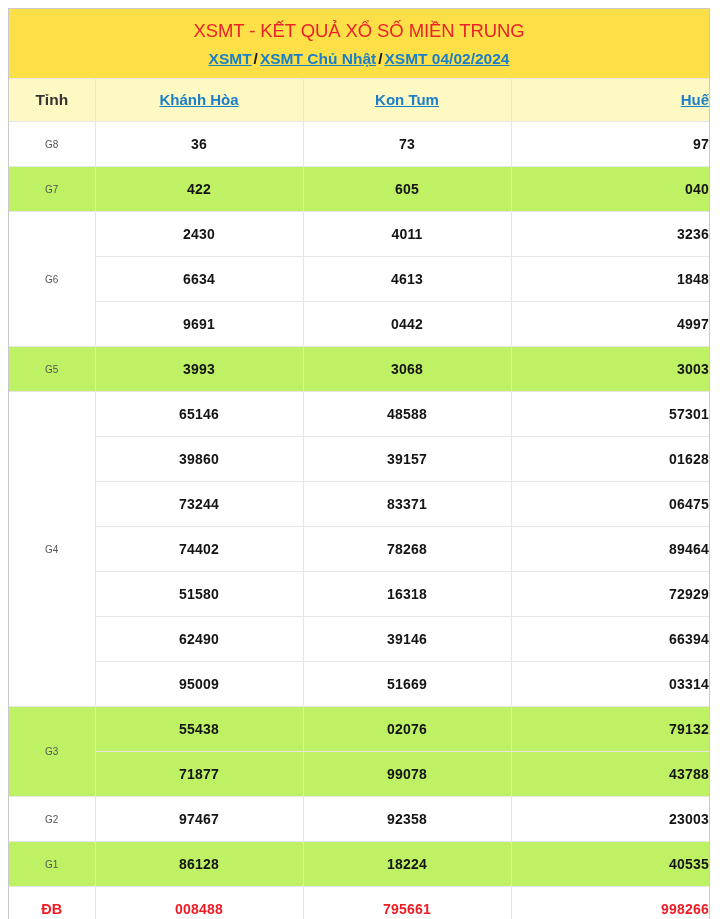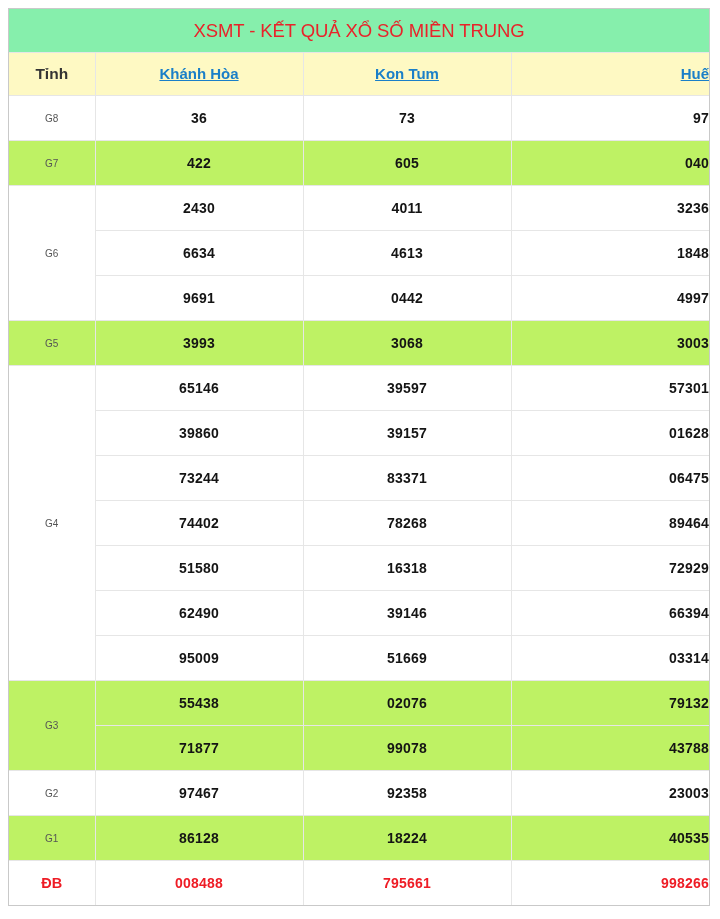--- a/index.html
+++ b/index.html
@@ -25,21 +25,21 @@
     border: 1px solid #c9c9c9;
     background: #ffffff;
     width: 702px;
     box-sizing: border-box;
     overflow: hidden;
   }
 
   .card-head {
     padding: 10px 0 9px 0;
     text-align: center;
-    background: #86efac;
+    background: #fde047;
   }
 
   .title {
     color: #e8232a;
     font-size: 18.5px;
     font-weight: 400;
     line-height: 24px;
     letter-spacing: -0.1px;
     white-space: nowrap;
   }
@@ -136,20 +136,23 @@
   }
 </style>
 </head>
 <body>
 
 <div id="page">
   <div class="card">
 
     <div class="card-head">
       <div class="title">XSMT - KẾT QUẢ XỔ SỐ MIỀN TRUNG</div>
+      <div class="breadcrumb">
+        <a href="#">XSMT</a><span class="sep">/</span><a href="#">XSMT Chủ Nhật</a><span class="sep">/</span><a href="#">XSMT 04/02/2024</a>
+      </div>
     </div>
 
     <table class="results">
       <colgroup>
         <col class="c-label">
         <col class="c-p0">
         <col class="c-p1">
         <col class="c-p2">
       </colgroup>
       <thead>
@@ -197,21 +200,21 @@
           </tr>
           <tr class="shade">
             <td class="lbl group-label" rowspan="1">G5</td>
             <td class="num">3993</td>
             <td class="num">3068</td>
             <td class="num">3003</td>
           </tr>
           <tr class="plain">
             <td class="lbl group-label" rowspan="7">G4</td>
             <td class="num">65146</td>
-            <td class="num">39597</td>
+            <td class="num">48588</td>
             <td class="num">57301</td>
           </tr>
           <tr class="plain">
             <td class="num">39860</td>
             <td class="num">39157</td>
             <td class="num">01628</td>
           </tr>
           <tr class="plain">
             <td class="num">73244</td>
             <td class="num">83371</td>

